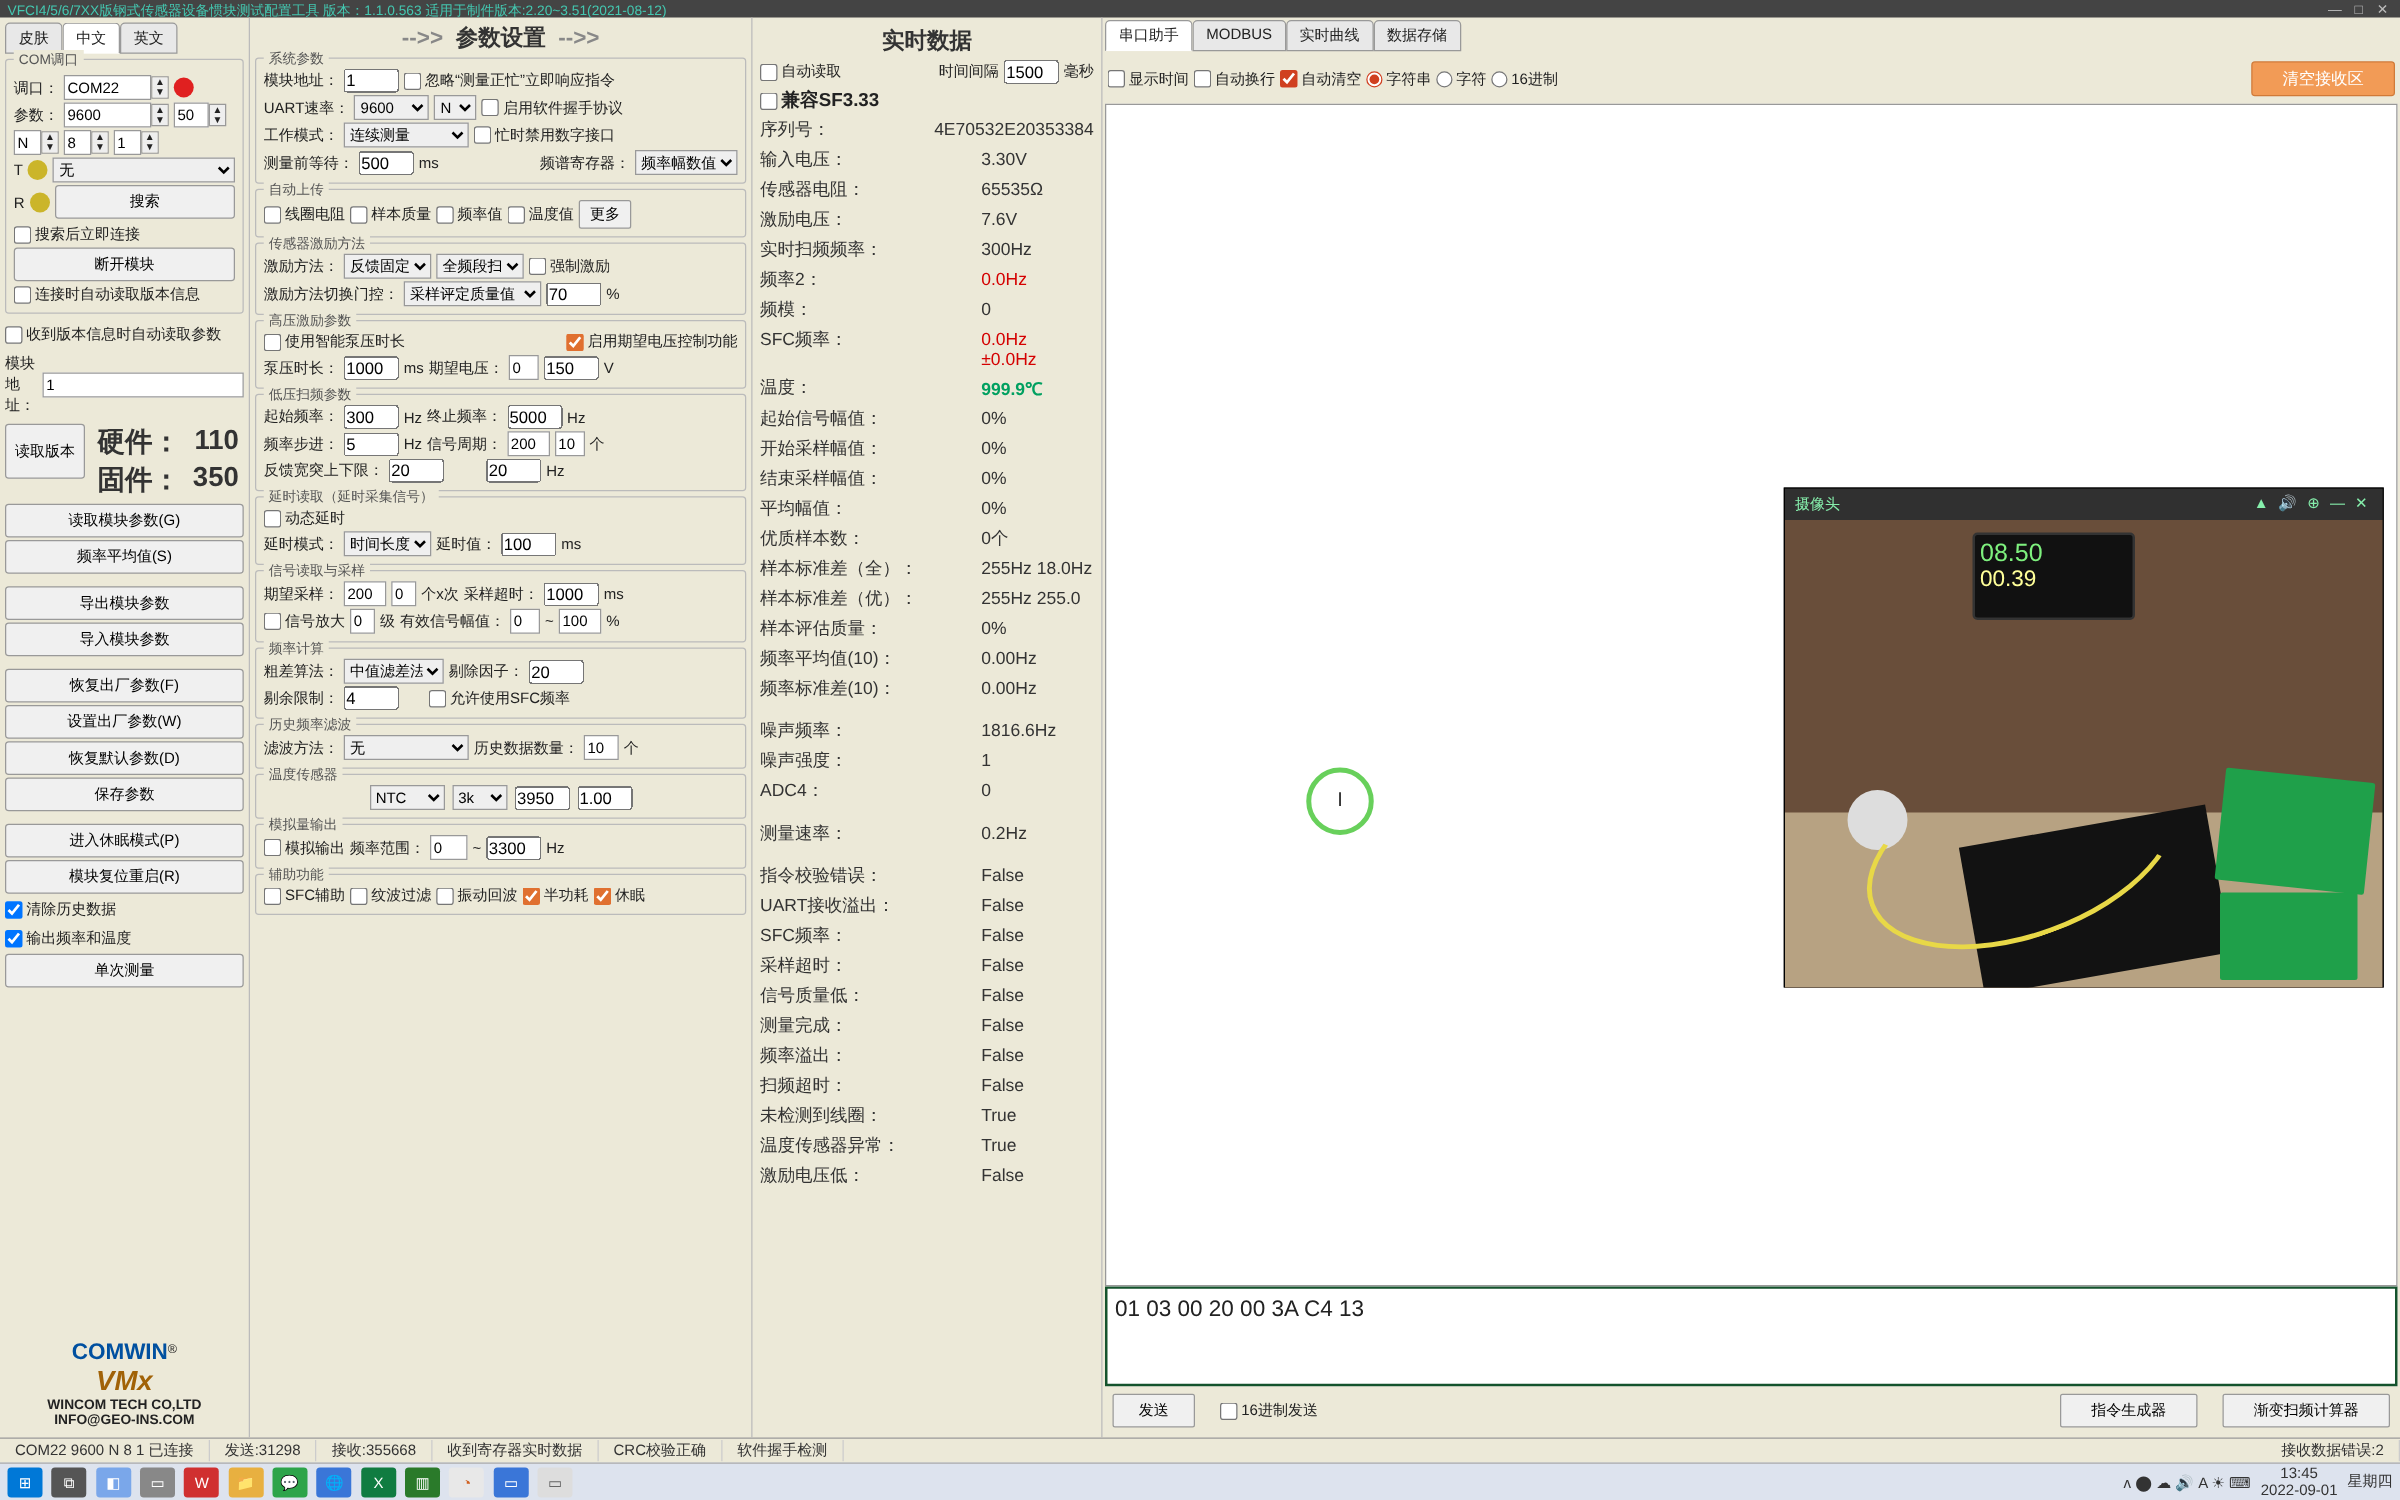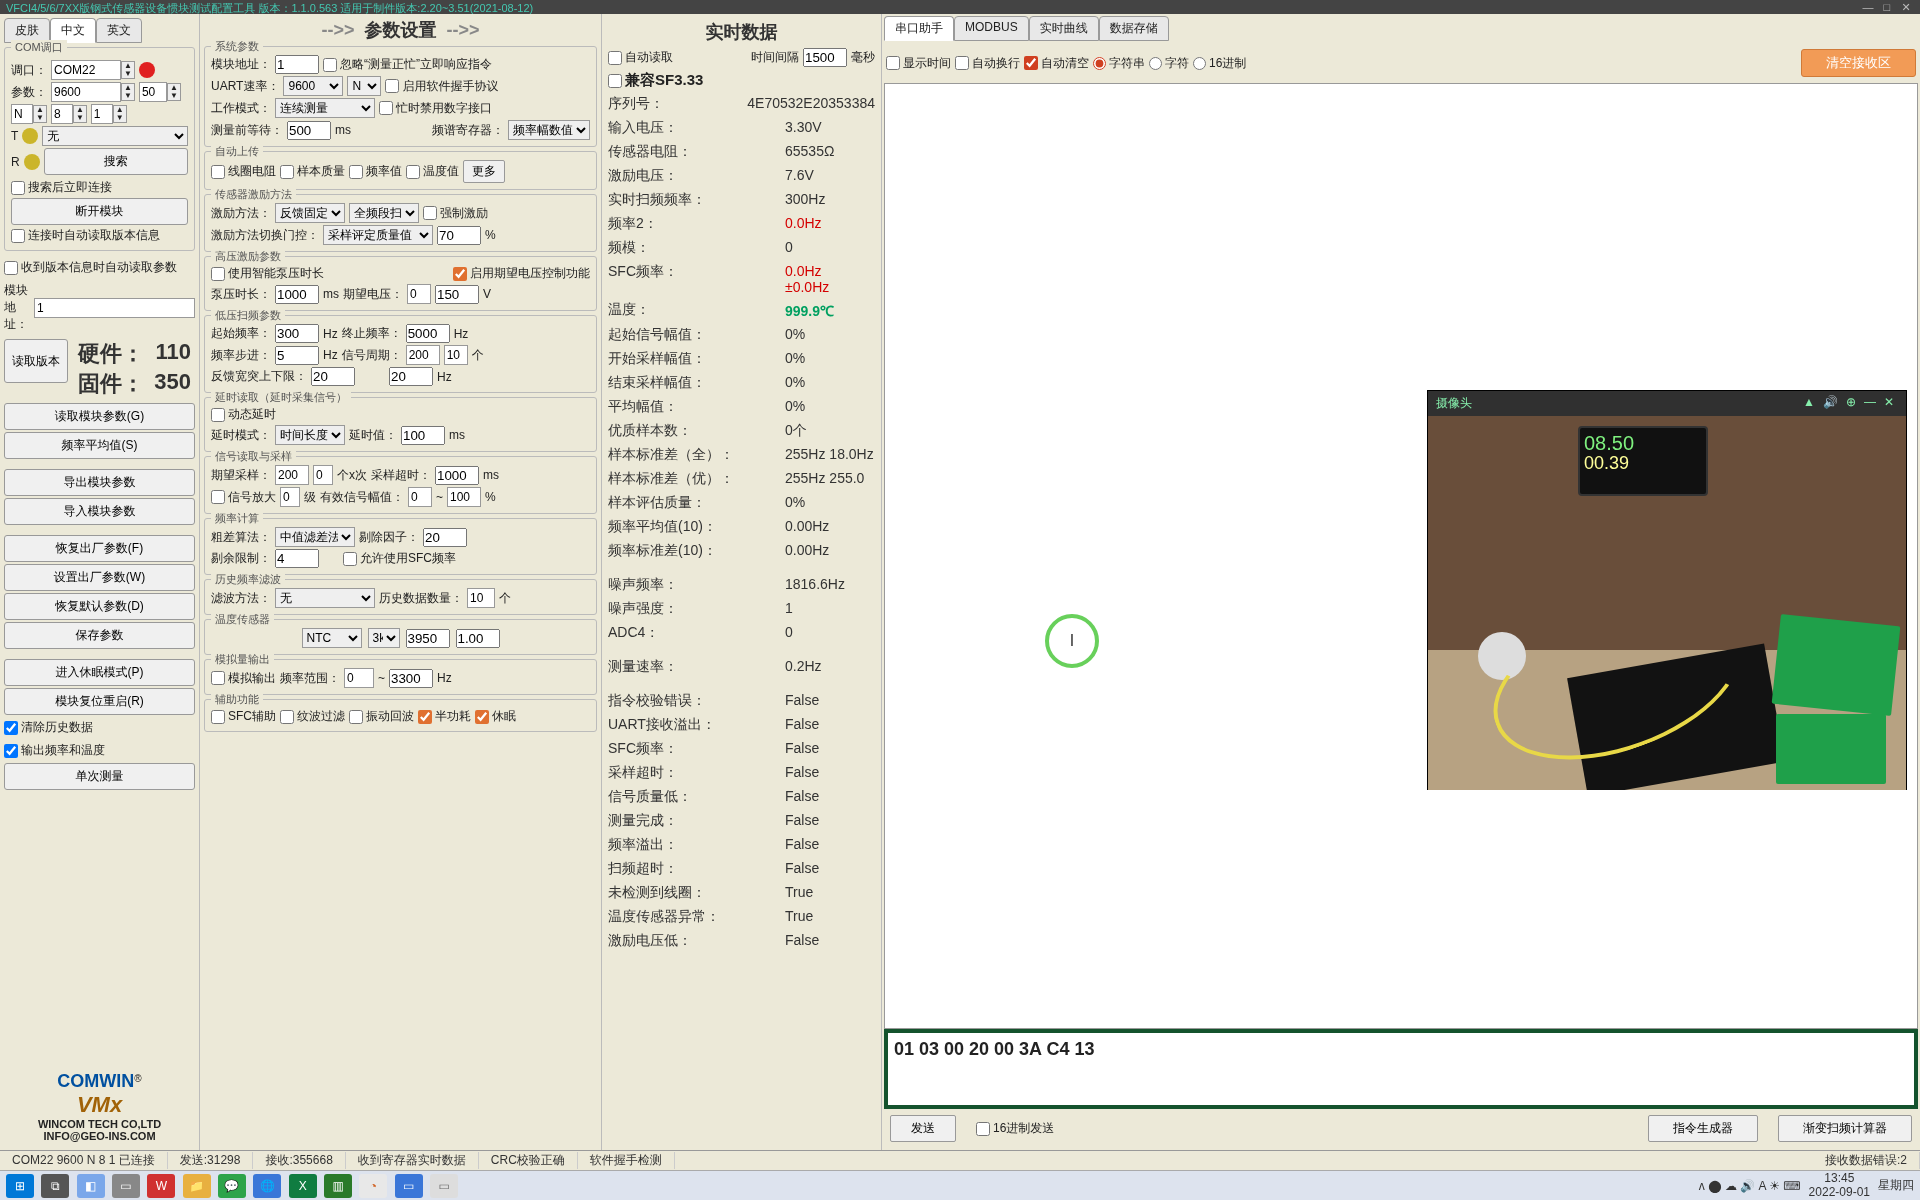--- a/index.html
+++ b/index.html
@@ -43,21 +43,21 @@
 
 .cam-supply{position:absolute;left:150px;top:10px;width:130px;height:70px;background:#111;border-radius:4px;color:#7ef07e;font-family:monospace;font-size:20px;padding:4px;line-height:1.1;border:2px solid #333;}
 .cam-supply .r2{color:#ff9;font-size:18px;}
 .cam-board{position:absolute;right:10px;bottom:80px;width:120px;height:90px;background:#1fa04a;border-radius:2px;transform:rotate(6deg);}
 .cam-board2{position:absolute;right:20px;bottom:6px;width:110px;height:70px;background:#1fa04a;border-radius:2px;}
 .cam-wire{position:absolute;left:60px;bottom:40px;width:260px;height:140px;border:4px solid #e8d847;border-radius:50%;border-top-color:transparent;border-right-color:transparent;transform:rotate(-20deg);}
 .cam-bench{position:absolute;left:0;right:0;bottom:0;height:140px;background:#b7a282;}
 .cam-kb{position:absolute;right:130px;bottom:10px;width:200px;height:120px;background:#121212;transform:rotate(-10deg);}
 .cam-round{position:absolute;left:50px;bottom:110px;width:48px;height:48px;background:#ddd;border-radius:24px;}
 .sendbar{display:flex;gap:20px;align-items:center;padding:6px;}
-.txbox{background:#fff;border:4px solid #14532d;padding:6px;font-size:18px;font-weight:bold;height:80px;}
+.txbox{background:#fff;border:2px solid #14532d;padding:6px;font-size:18px;font-weight:normal;height:80px;}
 .status{height:20px;background:#ece9d8;border-top:1px solid #999;font-size:12px;display:flex;align-items:center;color:#333;}
 .status span{padding:0 12px;border-right:1px solid #ccc;}
 .taskbar{height:30px;background:#dde3ee;display:flex;align-items:center;justify-content:space-between;padding:0 6px;border-top:1px solid #aaa;}
 .taskbar .icons span{display:inline-block;width:28px;height:24px;background:#7aa7ea;border-radius:3px;margin-right:4px;text-align:center;line-height:24px;color:#fff;font-size:12px;}
 .taskbar .tray{color:#333;font-size:12px;display:flex;align-items:center;gap:8px;}
 .bigpair{display:flex;justify-content:space-between;font-size:22px;font-weight:600;color:#333;padding:0 4px;}
 .logo{margin-top:auto;padding:4px;text-align:center;}
 .logo .big{font-size:18px;font-weight:bold;color:#0050a0;}
 .logo .vmx{font-size:22px;font-weight:bold;font-style:italic;color:#a16207;}
 .logo .line{font-size:11px;color:#222;font-weight:bold;}
@@ -416,21 +416,21 @@
         <span>历史数据数量：</span>
           <input class="num" style="width: 28px;" value="10">
           <span>个</span>
         </div>
     </div>
 
     <div class="grp">
         <span class="legend">温度传感器</span>
       <div class="row" style="justify-content:center;gap:6px">
         <select style="width:60px"><option>NTC</option></select>
-        <select style="width:32px"><option>3k</option></select>
+        <select style="width:44px"><option>3k</option></select>
         <input class="numbox" value="3950" style="">
         <input class="numbox" value="1.00" style="">
         </div>
     </div>
 
     <div class="grp">
         <span class="legend">模拟量输出</span>
       <div class="row">
           <label class="chk">
             <input type="checkbox" style="">

